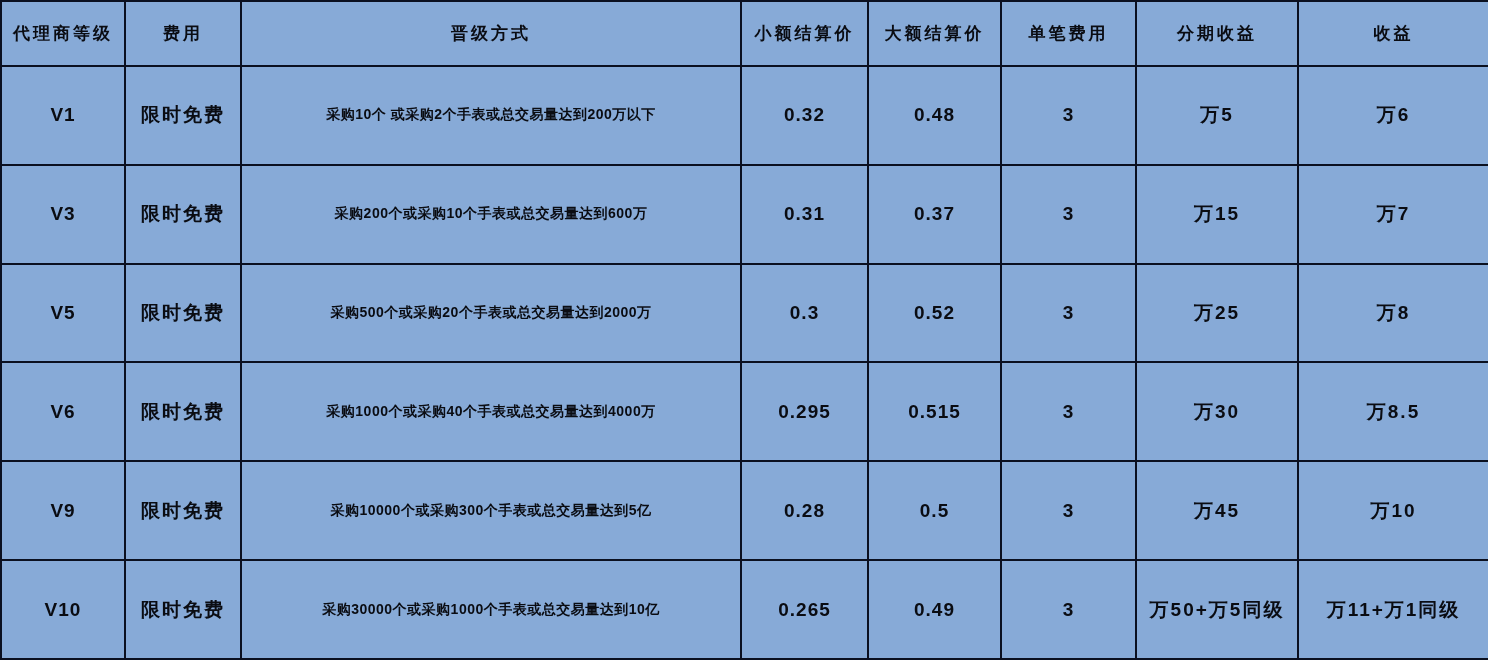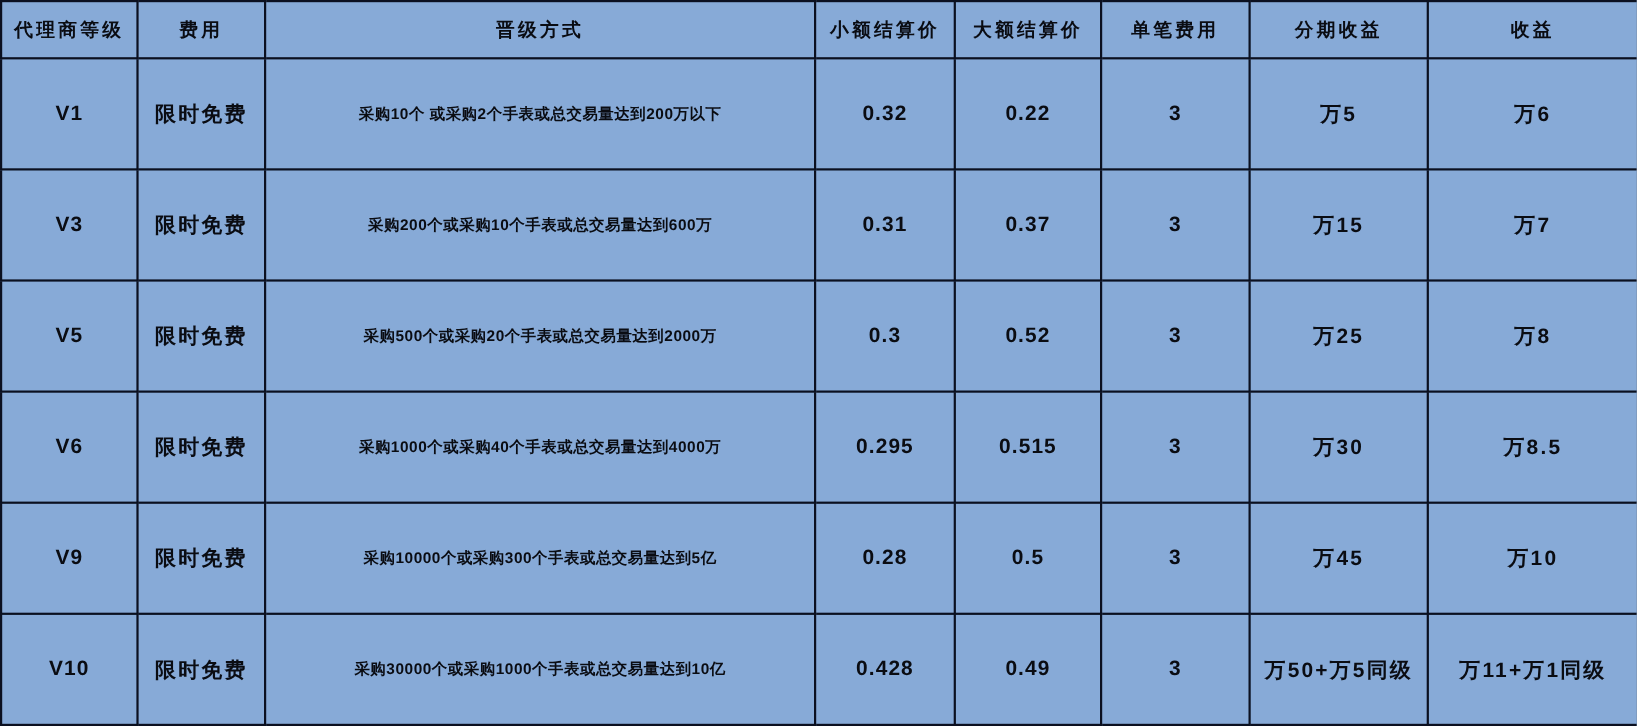--- a/index.html
+++ b/index.html
@@ -25,21 +25,21 @@
   table.level-table td {
     border: 2px solid var(--border-color, #0b1020);
     background: var(--cell-bg, #87aad7);
     text-align: center;
     vertical-align: middle;
     font-weight: 700;
     padding: 0 2px;
     overflow: hidden;
     white-space: nowrap;
   }
-  table.level-table thead tr { height: 52px; }
+  table.level-table thead tr { height: 65px; }
   table.level-table tbody tr { height: 58px; }
   table.level-table th {
     font-size: 17px;
     letter-spacing: 3px;
   }
   table.level-table td {
     font-size: 19px;
     letter-spacing: 2px;
   }
   table.level-table td.col-promotion {
@@ -79,21 +79,21 @@
           <th class="col-installment">分期收益</th>
           <th class="col-income">收益</th>
         </tr>
     </thead>
     <tbody id="table-body">
         <tr>
           <td class="col-level">V1</td>
           <td class="col-fee">限时免费</td>
           <td class="col-promotion">采购10个 或采购2个手表或总交易量达到200万以下</td>
           <td class="col-small_price">0.32</td>
-          <td class="col-large_price">0.22</td>
+          <td class="col-large_price">0.48</td>
           <td class="col-per_fee">3</td>
           <td class="col-installment">万5</td>
           <td class="col-income">万6</td>
         </tr>
         <tr>
           <td class="col-level">V3</td>
           <td class="col-fee">限时免费</td>
           <td class="col-promotion">采购200个或采购10个手表或总交易量达到600万</td>
           <td class="col-small_price">0.31</td>
           <td class="col-large_price">0.37</td>
@@ -128,21 +128,21 @@
           <td class="col-small_price">0.28</td>
           <td class="col-large_price">0.5</td>
           <td class="col-per_fee">3</td>
           <td class="col-installment">万45</td>
           <td class="col-income">万10</td>
         </tr>
         <tr>
           <td class="col-level">V10</td>
           <td class="col-fee">限时免费</td>
           <td class="col-promotion">采购30000个或采购1000个手表或总交易量达到10亿</td>
-          <td class="col-small_price">0.428</td>
+          <td class="col-small_price">0.265</td>
           <td class="col-large_price">0.49</td>
           <td class="col-per_fee">3</td>
           <td class="col-installment">万50+万5同级</td>
           <td class="col-income">万11+万1同级</td>
         </tr>
       </tbody>
   </table>
 </div>
 
 </body></html>

